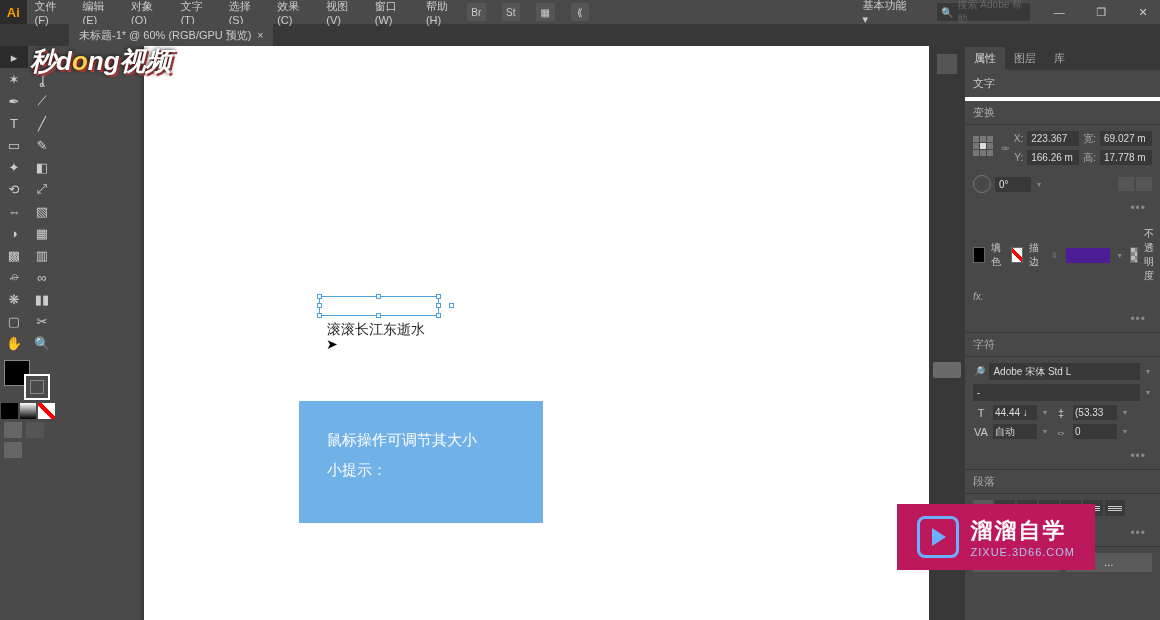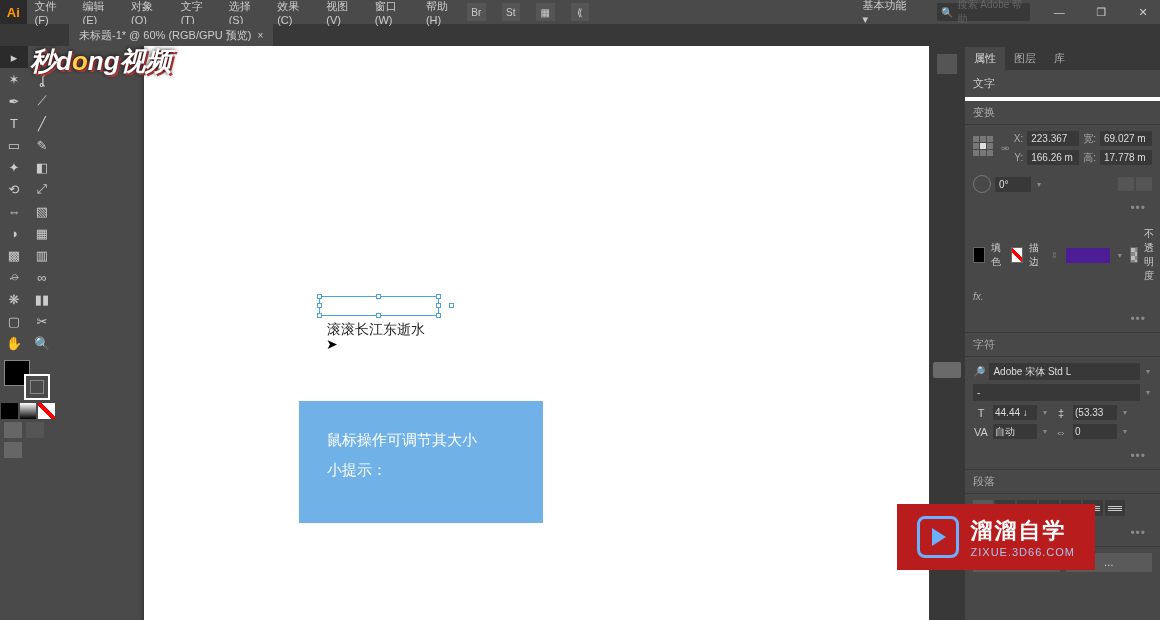--- a/index.html
+++ b/index.html
@@ -104,21 +104,21 @@
   .align-btn span{height:1px;background:#ccc;display:block;}
   .align-btn.active{background:#5a5a5a;}
   
   .quick-actions{padding:6px 8px;display:flex;flex-direction:column;gap:6px;}
   .qa-row{display:flex;gap:6px;}
   .qa-btn{flex:1;background:#5a5a5a;border:none;color:#ddd;font-size:10px;padding:4px 2px;text-align:center;}
   
   
   .wm1{position:absolute;left:30px;top:44px;font-size:26px;font-weight:bold;color:#fff;text-shadow:0 0 4px #000,2px 2px 0 #c44;z-index:50;font-style:italic;}
   .wm1 .o{color:#ffd24a;}
-  .wm2{position:absolute;right:65px;bottom:50px;z-index:60;background:#b91c1c;padding:12px 20px;display:flex;align-items:center;gap:12px;}
+  .wm2{position:absolute;right:65px;bottom:50px;z-index:60;background:#be185d;padding:12px 20px;display:flex;align-items:center;gap:12px;}
   .wm2-play{width:42px;height:42px;border:3px solid #6ab0ff;border-radius:8px;display:flex;align-items:center;justify-content:center;}
   .wm2-play::after{content:"";border-left:14px solid #6ab0ff;border-top:9px solid transparent;border-bottom:9px solid transparent;margin-left:3px;}
   .wm2-txt{color:#fff;}
   .wm2-cn{font-size:22px;font-weight:bold;letter-spacing:2px;}
   .wm2-url{font-size:11px;letter-spacing:1px;color:#a8c4ee;}
   
   .panel-dots{margin-left:auto;padding-right:6px;color:#888;font-size:12px;letter-spacing:1px;}
 </style>
 </head>
 <body>

